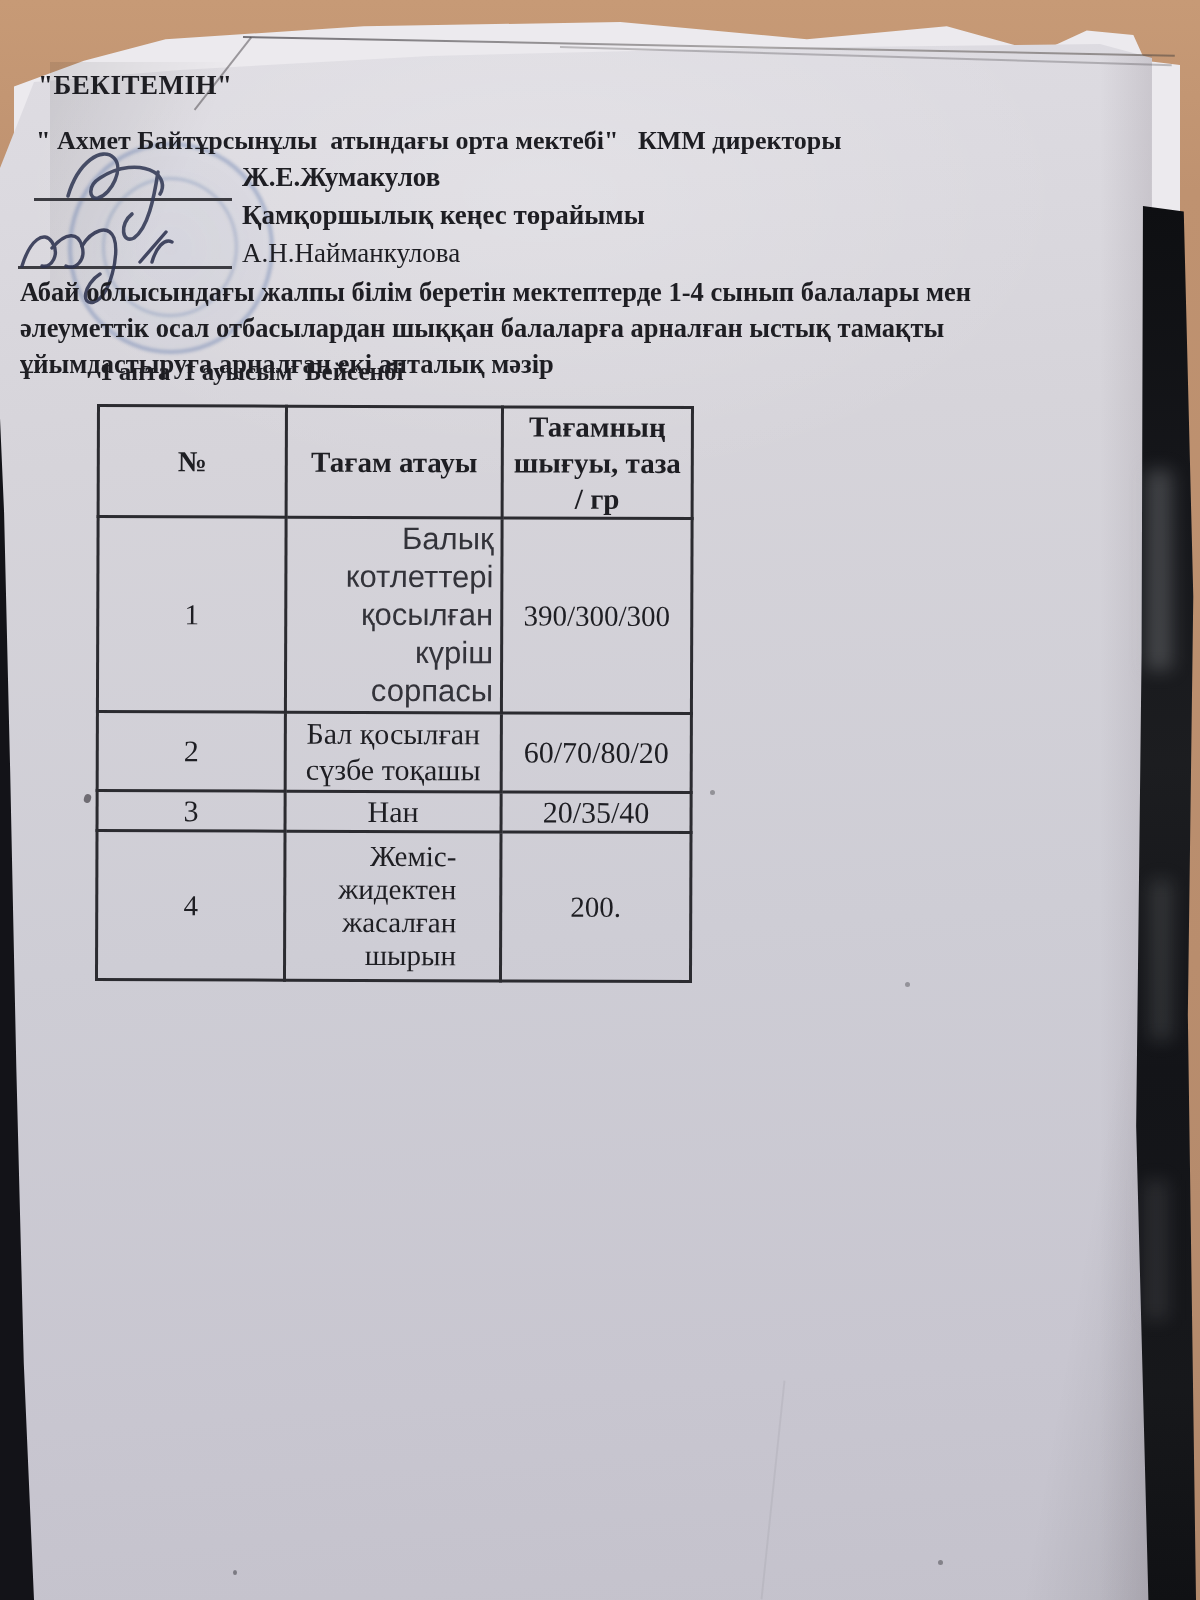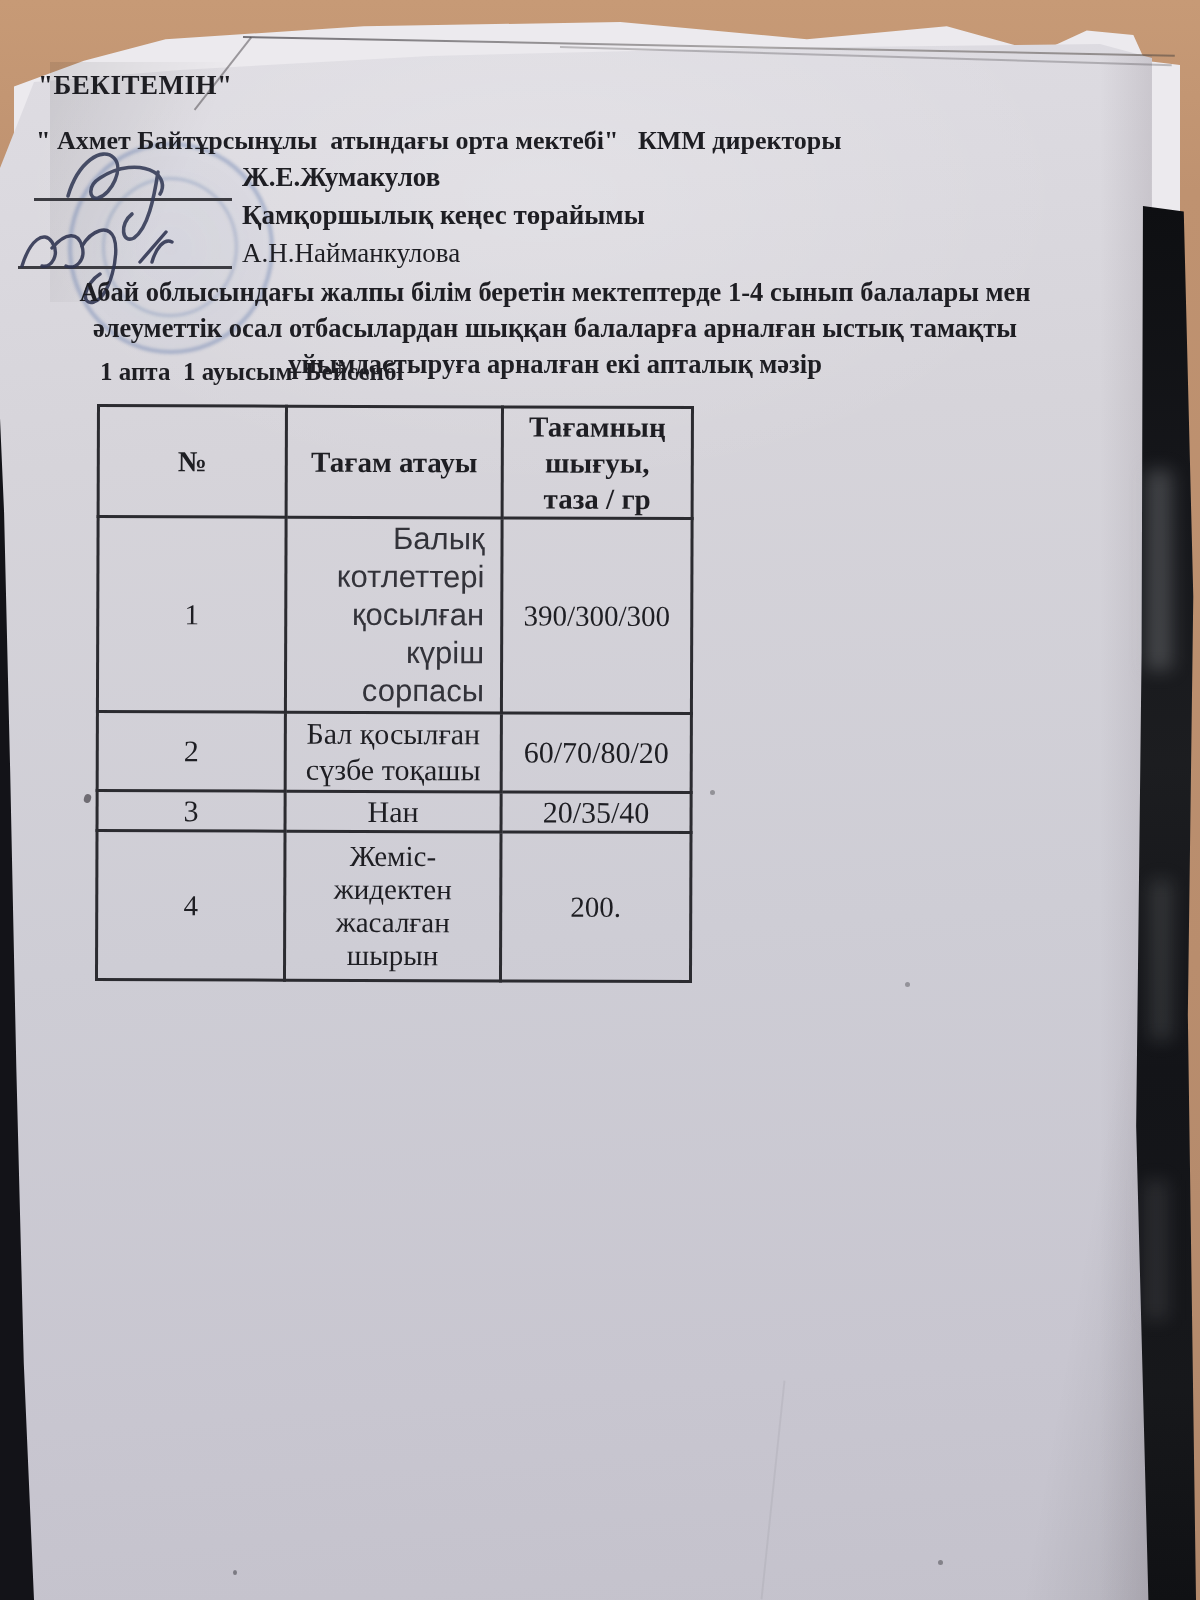--- a/index.html
+++ b/index.html
@@ -42,33 +42,33 @@
 
   
   .ink{color:#1e1e23;}
   .t-approve{left:38px;top:70px;font-size:27px;font-weight:bold;letter-spacing:.5px;}
   .t-org{left:36px;top:126px;font-size:26px;font-weight:bold;white-space:pre;}
   .t-director{left:242px;top:162px;font-size:27px;font-weight:bold;}
   .t-role{left:242px;top:200px;font-size:27px;font-weight:bold;}
   .t-chair{left:242px;top:238px;font-size:27px;font-weight:normal;}
   .sig-line1{left:34px;top:172px;width:198px;height:26px;border-bottom:3px solid #3c3c42;}
   .sig-line2{left:18px;top:240px;width:214px;height:26px;border-bottom:3px solid #3c3c42;}
-  .t-desc{left:20px;top:274px;width:1070px;text-align:center;font-size:26.5px;font-weight:bold;line-height:36px;}
+  .t-desc{left:20px;top:274px;width:1070px;text-align:left;font-size:26.5px;font-weight:bold;line-height:36px;}
   .t-menu-title{left:100px;top:358px;font-size:25px;font-weight:bold;white-space:pre;}
 
   
   table.menu{border-collapse:collapse;transform:rotate(.2deg);transform-origin:left top;}
-  table.menu td{border:3px solid #2b2b30;color:#1e1e23;text-align:center;vertical-align:middle;padding:0 16px;}
+  table.menu td{border:3px solid #2b2b30;color:#1e1e23;text-align:center;vertical-align:middle;padding:0 7px;}
   tr.hdr td{height:108px;font-size:29px;font-weight:bold;line-height:36px;}
   tr.r1 td{height:192px;font-size:29px;}
   tr.r1 td.dish{font-family:"Liberation Sans",sans-serif;font-size:31px;line-height:38px;text-align:right;padding-left:12px;color:#33333a;}
   tr.r2 td{height:76px;font-size:30px;line-height:36px;}
   tr.r3 td{height:37px;font-size:30px;}
   tr.r4 td{height:146px;font-size:29px;line-height:33px;}
-  tr.r4 td.dish{padding:0 24px;}
+  tr.r4 td.dish{padding:0 43px;text-align:right;}
   td.portion{font-size:30px;}
 
   
   .strip-right{
     left:1128px;top:206px;width:68px;height:1394px;
     background:linear-gradient(180deg,#0e0f12 0%,#16171b 22%,#1c1d20 40%,#131418 62%,#17181b 85%,#101114 100%);
     clip-path:polygon(22% 0%,82% 0.4%,96% 28%,88% 58%,100% 100%,30% 100%,12% 66%,20% 32%);
     filter:blur(.5px);
   }
   .smudge{background:rgba(195,198,202,.25);filter:blur(9px);}

